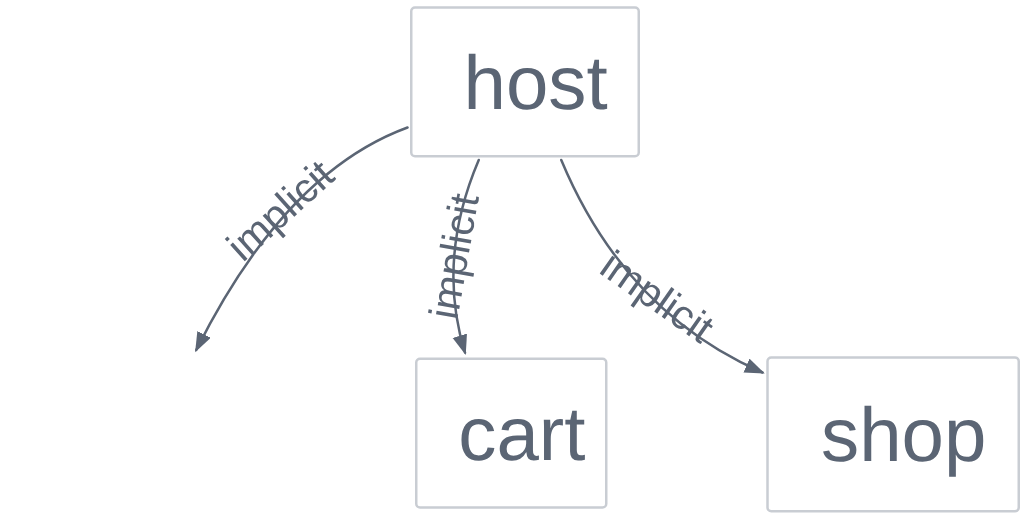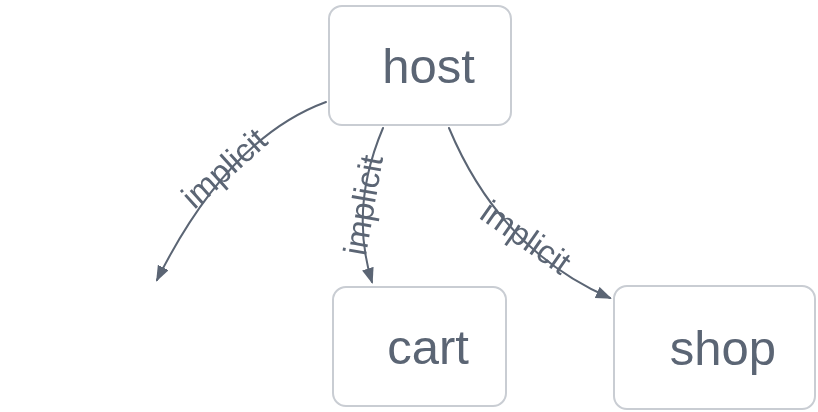--- a/index.html
+++ b/index.html
@@ -34,32 +34,32 @@
     font-family: "Liberation Sans", "DejaVu Sans", sans-serif;
     font-size: 33px;
     text-anchor: middle;
   }
   .node {
     position: absolute;
     z-index: 2;
     box-sizing: border-box;
     background: #ffffff;
     border: 2px solid #c9cdd3;
-    border-radius: 14px;
+    border-radius: 4px;
     display: flex;
     align-items: center;
     justify-content: center;
     color: #5b6574;
-    font-size: 49px;
+    font-size: 61px;
     cursor: default;
     padding-left: 17px;
   }
   #node-host  { left: 328px; top:   5px; width: 184px; height: 121px; }
   #node-about { left:   3px; top: 286px; width: 227px; height: 124px; }
-  #node-cart  { left: 332px; top: 286px; width: 175px; height: 121px; }
+  #node-cart  { left: 332px; top: 286px; width: 154px; height: 121px; }
   #node-shop  { left: 613px; top: 285px; width: 203px; height: 125px; }
 </style>
 </head>
 <body>
 
 <div class="canvas">
 
   <svg class="edges-layer" viewBox="0 0 818 412" xmlns="http://www.w3.org/2000/svg">
     <defs>
       <marker id="arrow" markerUnits="userSpaceOnUse" markerWidth="18" markerHeight="14" refX="14" refY="6" orient="auto">

